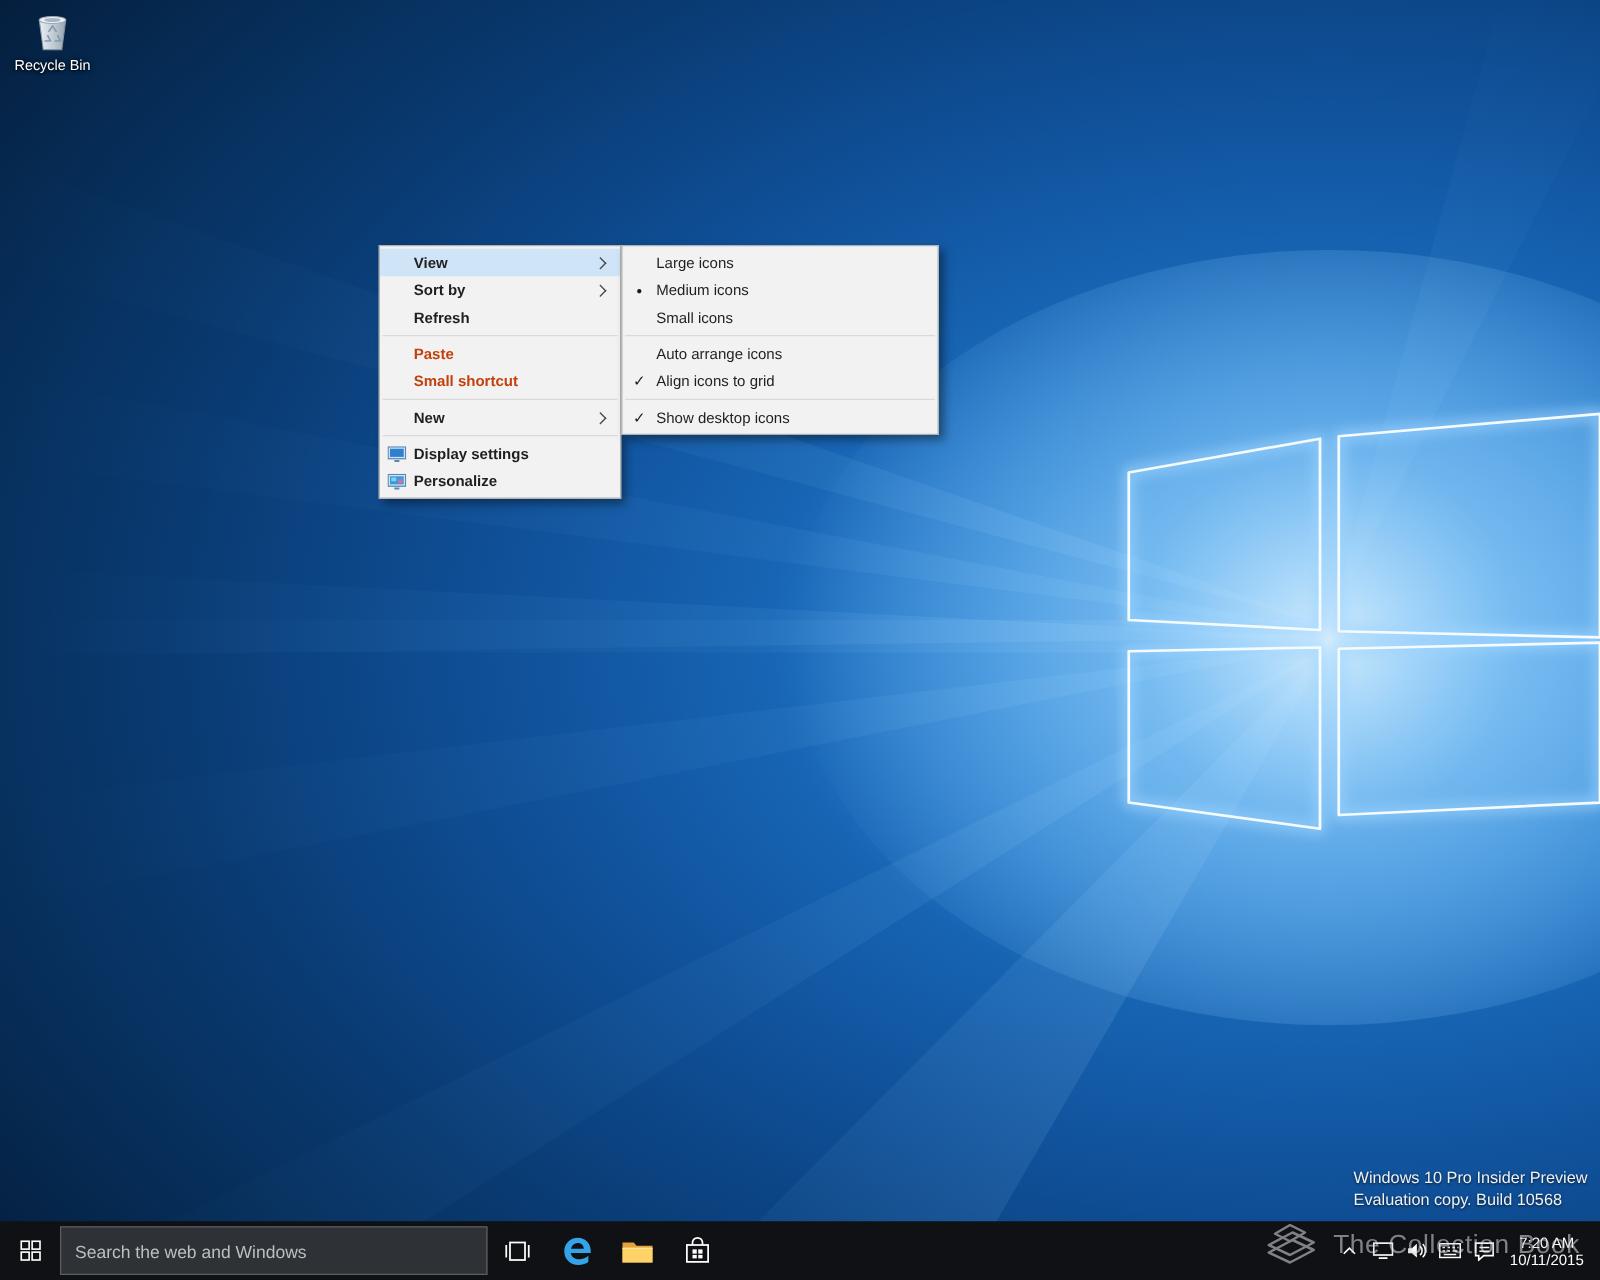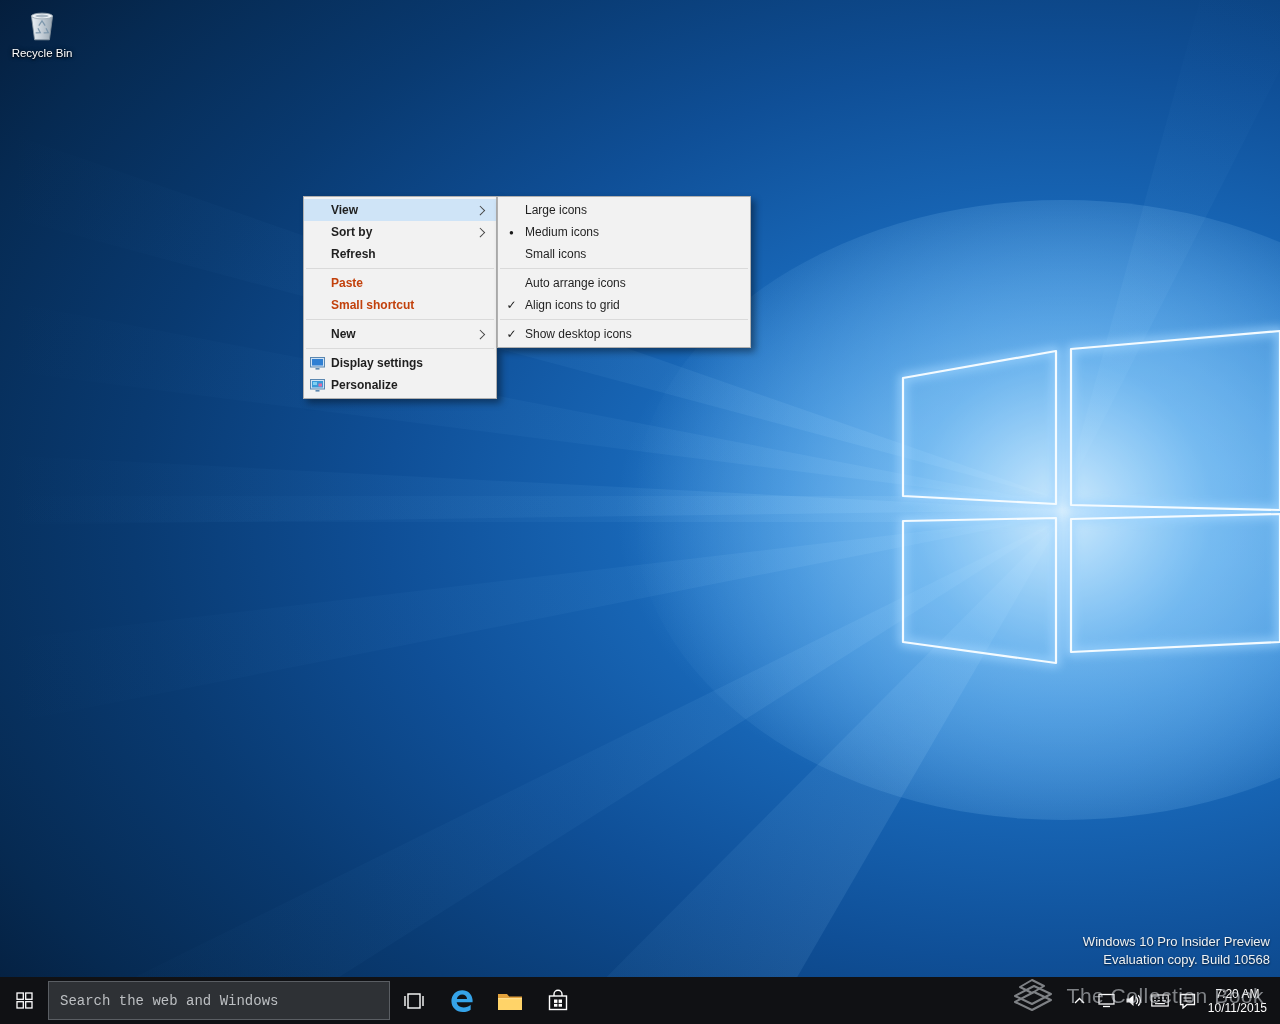--- a/index.html
+++ b/index.html
@@ -36,28 +36,28 @@
   #view-submenu{left:497px;top:196px;width:254px;}
 
   
   .taskbar{position:absolute;left:0;bottom:0;width:100%;height:47px;background:#101114;
     display:flex;align-items:center;z-index:50;}
   .tb-btn{width:48px;height:100%;display:flex;align-items:center;justify-content:center;
     background:transparent;border:0;cursor:pointer;flex:0 0 auto;}
   .searchbox{width:342px;height:39px;background:#2e3135;border:1px solid #5a5e63;
     display:flex;align-items:center;flex:0 0 auto;}
   .searchbox input{flex:1;height:100%;background:transparent;border:0;outline:none;
-    color:#d6d6d6;font-size:14px;padding:5px 11px;font-family:Liberation Mono, monospace;}
+    color:#d6d6d6;font-size:14px;padding:5px 11px;font-family:Liberation Sans, sans-serif;}
   .searchbox input::placeholder{color:#bcbfc2;opacity:1;}
   .tray{margin-left:auto;height:100%;display:flex;align-items:center;gap:8px;padding-right:10px;}
   .tray-icon{display:flex;align-items:center;justify-content:center;width:19px;height:22px;cursor:pointer;}
   .clock{color:#fff;font-size:12px;line-height:14px;text-align:center;cursor:pointer;padding:0 3px;}
 
   
-  .insider-watermark{position:absolute;right:10px;bottom:55px;text-align:right;color:#eef2f5;
+  .insider-watermark{position:absolute;right:10px;bottom:55px;text-align:left;color:#eef2f5;
     font-size:13px;line-height:18px;text-shadow:0 1px 2px rgba(0,0,0,.75);z-index:40;}
   .brand-watermark{position:absolute;right:16px;bottom:7px;display:flex;align-items:center;gap:10px;
     z-index:120;pointer-events:none;opacity:.55;}
   .brand-watermark .brand-text{color:#d9dde2;font-size:21px;letter-spacing:.5px;
     text-shadow:0 1px 2px rgba(0,0,0,.5);}
 </style>
 </head>
 <body>
 
 <div class="screen">

